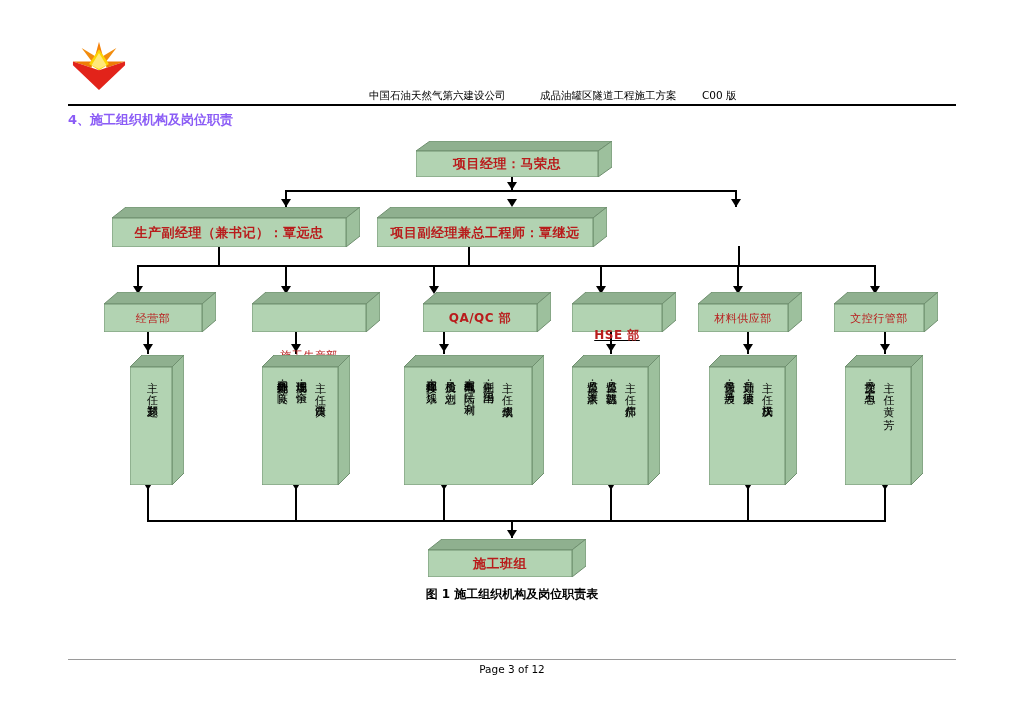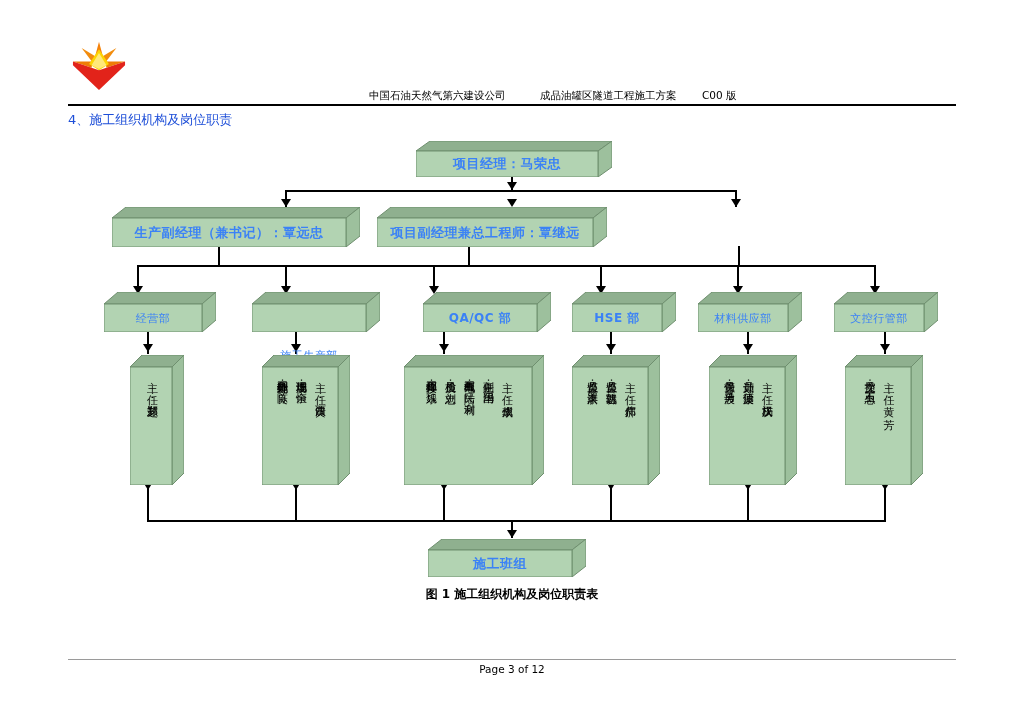--- a/index.html
+++ b/index.html
@@ -16,21 +16,21 @@
   .logo{position:absolute;left:68px;top:38px;width:62px;height:62px;}
   .hdr-line{position:absolute;left:68px;top:104px;width:888px;height:0;
     border-top:2px solid #000;}
   .hdr-text{position:absolute;top:89px;font-size:10.5px;color:#000;
     font-family:"DejaVu Sans","Liberation Sans",sans-serif;white-space:nowrap;}
   .hdr-c1{left:369px;}
   .hdr-c2{left:540px;}
   .hdr-c3{left:702px;}
 
   .sec-title{position:absolute;left:68px;top:111px;font-size:13px;
-    font-weight:normal;color:#1d4ed8;white-space:nowrap;}
+    font-weight:bold;color:#8b5cf6;white-space:nowrap;}
 
   
   .ftr-line{position:absolute;left:68px;top:659px;width:888px;height:0;
     border-top:1px solid #9a9a9a;}
   .ftr-text{position:absolute;left:0;top:663px;width:1024px;text-align:center;
     font-size:10.5px;color:#000;}
 
   
   .caption{position:absolute;left:0;top:586px;width:1024px;text-align:center;
     font-size:12px;font-weight:bold;color:#000;}
@@ -43,21 +43,21 @@
     border:1px solid #6f8f6f;
     display:flex;align-items:center;justify-content:center;
   }
   .box .top{
     position:absolute;
     background:#8fb08f;
     border:1px solid #6f8f6f;
     box-sizing:border-box;
   }
   .box .label{
-    font-size:13px;color:#3b82f6;white-space:nowrap;letter-spacing:.5px;
+    font-size:13px;color:#b91c1c;white-space:nowrap;letter-spacing:.5px;
   }
   .box.bold .label{font-weight:bold;}
 
   
   .vbox .front{
     align-items:flex-start;justify-content:center;
     padding-top:4px;
   }
   .vcols{display:flex;flex-direction:row-reverse;align-items:flex-start;
     justify-content:center;height:100%;gap:0px;}
@@ -236,21 +236,21 @@
       <span class="label" style="font-size:12px;">QA/QC 部</span>
     </div>
   </div>
 
   <div class="box bold" style="left:572px;top:292px;width:104px;height:40px;">
     <svg width="104" height="40" style="position:absolute;left:0;top:0;">
       <polygon points="0,12 14,0 104,0 90,12" fill="#8fb08f" stroke="#6f8f6f" stroke-width="1"></polygon>
       <polygon points="90,12 104,0 104,28 90,40" fill="#9dc09d" stroke="#6f8f6f" stroke-width="1"></polygon>
       <rect x="0" y="12" width="90" height="28" fill="#b2d3b2" stroke="#6f8f6f" stroke-width="1"></rect>
     </svg>
-    <div class="front" style="top:12px;width:90px;height:28px;background:none;border:none;">
+    <div class="front" style="top:29px;width:90px;height:28px;background:none;border:none;text-decoration:underline;">
       <span class="label" style="font-size:12px;">HSE 部</span>
     </div>
   </div>
 
   <div class="box" style="left:698px;top:292px;width:104px;height:40px;font-family:Liberation Serif, serif;">
     <svg width="104" height="40" style="position:absolute;left:0;top:0;">
       <polygon points="0,12 14,0 104,0 90,12" fill="#8fb08f" stroke="#6f8f6f" stroke-width="1"></polygon>
       <polygon points="90,12 104,0 104,28 90,40" fill="#9dc09d" stroke="#6f8f6f" stroke-width="1"></polygon>
       <rect x="0" y="12" width="90" height="28" fill="#b2d3b2" stroke="#6f8f6f" stroke-width="1"></rect>
     </svg>

